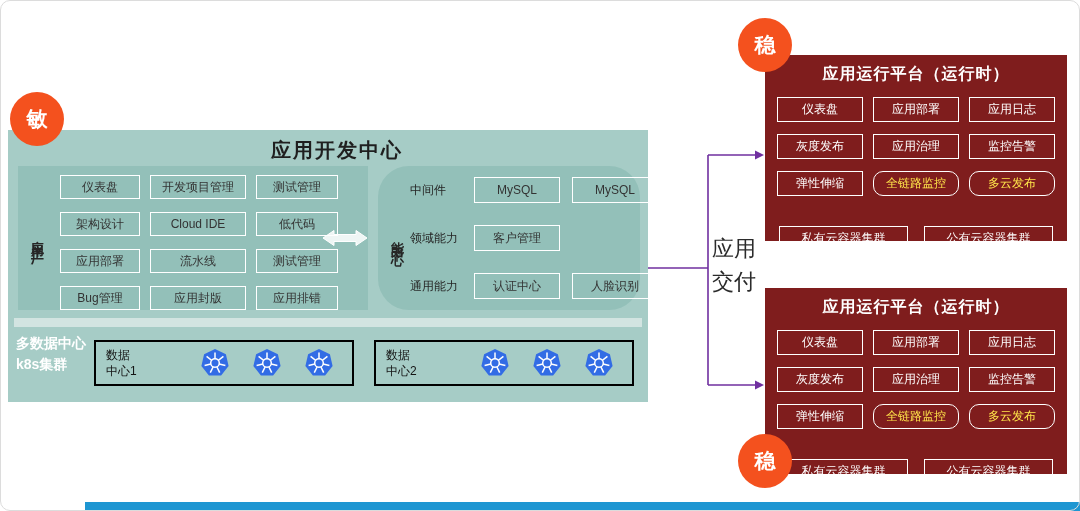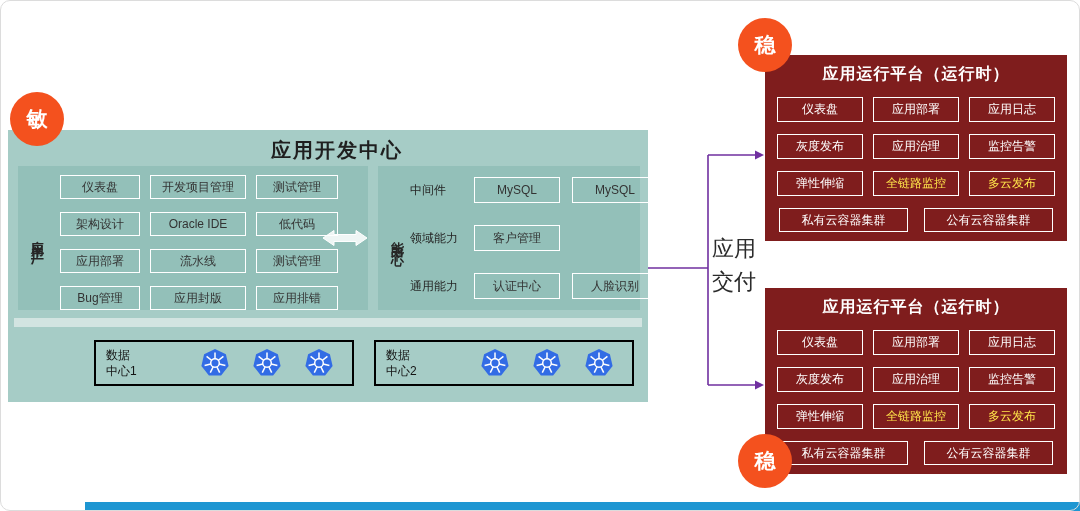--- a/index.html
+++ b/index.html
@@ -9,21 +9,21 @@
 
   
   .badge{position:absolute;width:54px;height:54px;border-radius:50%;background:#f4511e;color:#fff;
          font-size:21px;font-weight:bold;display:flex;align-items:center;justify-content:center;z-index:10;}
 
   
   .dev-panel{position:absolute;left:8px;top:130px;width:640px;height:272px;background:#a6ccc6;z-index:1;}
   .dev-title{position:absolute;left:0;top:7px;width:100%;text-align:center;font-size:20px;font-weight:600;color:#1f1f1f;letter-spacing:2px;margin-left:9px;}
   .inner-sec{position:absolute;background:#93c0b9;}
   .factory{left:10px;top:36px;width:350px;height:144px;}
-  .capability{left:370px;top:36px;width:262px;height:144px;}
+  .capability{left:370px;top:36px;width:262px;height:144px;border-radius:31px;}
   .vlabel{position:absolute;left:10px;top:50%;transform:translateY(-50%);writing-mode:vertical-lr;text-orientation:upright;
           font-size:13px;color:#262626;letter-spacing:4px;font-weight:600;}
   .factory-grid{position:absolute;left:42px;top:9px;display:grid;grid-template-columns:80px 96px 82px;gap:13px 10px;}
   .btn-teal{height:22px;border:1px solid #ffffff;color:#333;font-size:12px;display:flex;align-items:center;justify-content:center;white-space:nowrap;background:transparent;}
   .cap-rows{position:absolute;left:32px;top:0;height:100%;display:flex;flex-direction:column;justify-content:space-around;}
   .cap-row{display:flex;align-items:center;gap:12px;}
   .cap-label{width:52px;font-size:12px;color:#262626;white-space:nowrap;}
   .cap-row .btn-teal{width:84px;height:24px;}
 
   .dbl-arrow{position:absolute;left:314px;top:98px;z-index:3;}
@@ -41,22 +41,22 @@
   .overlay-svg{position:absolute;left:0;top:0;z-index:5;pointer-events:none;}
   .delivery{position:absolute;left:703px;top:232px;width:62px;text-align:center;font-size:22px;color:#2b2b2b;line-height:33px;z-index:6;}
 
   
   .rt-panel{position:absolute;left:765px;width:302px;height:186px;background:#7f1d1d;z-index:1;}
   .rt-top{top:55px;}
   .rt-bottom{top:288px;}
   .rt-title{padding-top:9px;text-align:center;color:#fff;font-size:16px;font-weight:bold;letter-spacing:1px;}
   .rt-grid{margin:12px 12px 0;display:grid;grid-template-columns:repeat(3,1fr);gap:12px 10px;}
   .btn-blue{height:23px;border:1px solid #ffffff;color:#ffffff;font-size:12px;display:flex;align-items:center;justify-content:center;white-space:nowrap;background:transparent;}
-  .btn-blue.hl{color:#ffe54a;}
-  .rt-clusters{margin:12px 14px 0;display:grid;grid-template-columns:1fr 1fr;gap:16px;}
+  .btn-blue.hl{color:#ffe54a;border-radius:10px;}
+  .rt-clusters{margin:30px 14px 0;display:grid;grid-template-columns:1fr 1fr;gap:16px;}
   .rt-clusters .btn-blue{height:22px;}
 
   .bottom-strip{position:absolute;left:85px;top:502px;width:995px;height:9px;background:#1e96d2;z-index:2;}
 </style>
 </head>
 <body>
 
 <div id="canvas">
   <div class="frame"></div>
 
@@ -85,21 +85,21 @@
   <div class="dev-panel">
     <div class="dev-title">应用开发中心</div>
 
     <div class="inner-sec factory">
       <div class="vlabel">应用工厂</div>
       <div class="factory-grid">
         <div class="btn-teal">仪表盘</div>
         <div class="btn-teal">开发项目管理</div>
         <div class="btn-teal">测试管理</div>
         <div class="btn-teal">架构设计</div>
-        <div class="btn-teal">Oracle IDE</div>
+        <div class="btn-teal">Cloud IDE</div>
         <div class="btn-teal">低代码</div>
         <div class="btn-teal">应用部署</div>
         <div class="btn-teal">流水线</div>
         <div class="btn-teal">测试管理</div>
         <div class="btn-teal">Bug管理</div>
         <div class="btn-teal">应用封版</div>
         <div class="btn-teal">应用排错</div>
       </div>
     </div>
 
@@ -122,20 +122,24 @@
         <div class="cap-row">
           <span class="cap-label">通用能力</span>
           <div class="btn-teal">认证中心</div>
           <div class="btn-teal">人脸识别</div>
         </div>
       </div>
     </div>
 
     <div class="separator"></div>
 
+    <div class="mc-label">
+      <div>多数据中心</div>
+      <div>k8s集群</div>
+    </div>
 
     <div class="dc-box" style="left:86px;">
       <div class="dc-label">
         <div>数据</div>
         <div>中心1</div>
       </div>
       <div class="dc-icons">
         <svg class="k8s-icon" viewBox="0 0 30 30">
             <use href="#k8s-glyph"></use>
           </svg>

